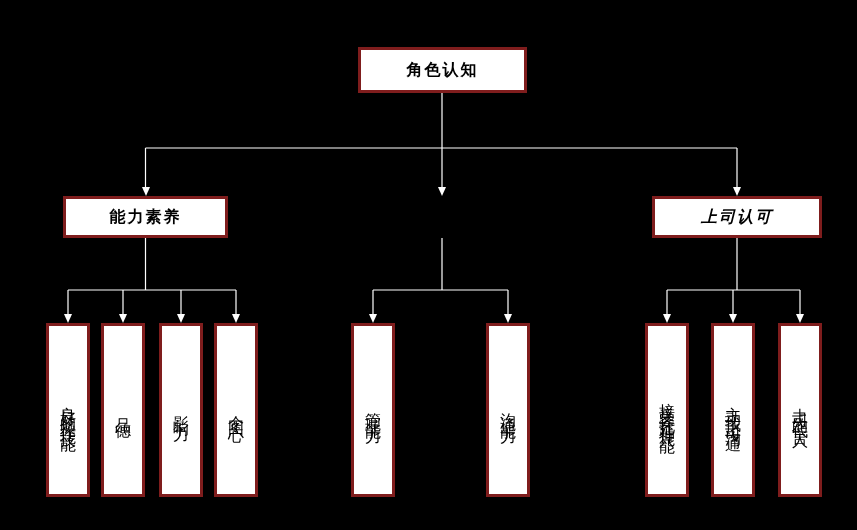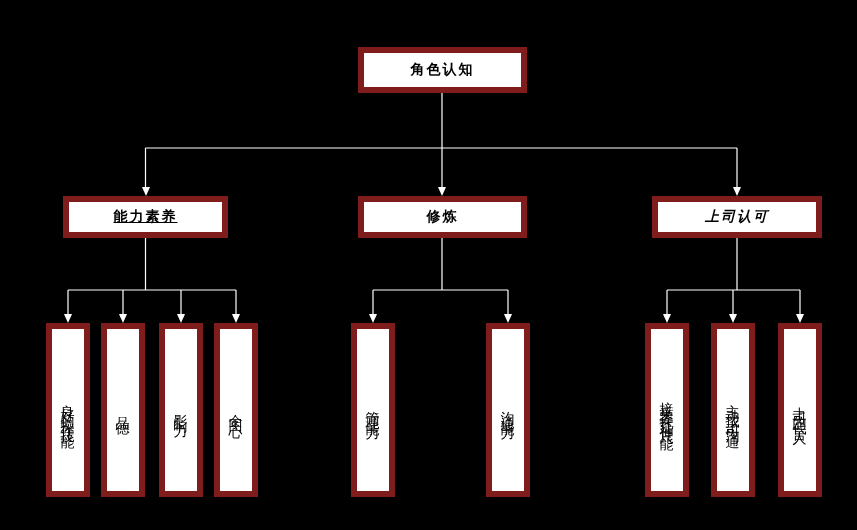--- a/index.html
+++ b/index.html
@@ -32,26 +32,26 @@
     fill: none;
   }
   .connector polygon {
     fill: var(--line);
     stroke: none;
   }
   .node {
     position: absolute;
     background: var(--box-fill);
     color: var(--box-text);
-    border: 6px solid #7f1d1d;
+    border: 3px solid #7f1d1d;
     box-sizing: border-box;
     display: flex;
     align-items: center;
     justify-content: center;
-    font-size: 14px;
+    font-size: 16px;
     letter-spacing: 2px;
   }
   .node.root, .node.l2 {
     font-weight: 600;
   }
   .node.leaf {
     font-weight: 400;
     letter-spacing: 0;
   }
   .vtext {
@@ -85,22 +85,21 @@
     <polygon points="504,314 512,314 508,323"></polygon>
 
     <path d="M737 238 V290 M667 290 H800 M667 290 V317 M733 290 V317 M800 290 V317"></path>
     <polygon points="663,314 671,314 667,323"></polygon>
     <polygon points="729,314 737,314 733,323"></polygon>
     <polygon points="796,314 804,314 800,323"></polygon>
   </svg>
 
   <div class="node root" style="left:358px; top:47px; width:169px; height:46px;">角色认知</div>
 
-  <div class="node l2" style="left:63px; top:196px; width:165px; height:42px;text-decoration:underline;">能力素养</div>
-  <div class="node l2" style="left:358px; top:196px; width:169px; height:42px;">修炼</div>
+  <div class="node l2" style="left:63px; top:196px; width:165px; height:42px;">能力素养</div>
   <div class="node l2" style="left:652px; top:196px; width:170px; height:42px;font-style:italic;">上司认可</div>
 
   <div class="node leaf" style="left:46px; top:323px; width:44px; height:174px;">
     <span class="vtext">良好的操作技能</span>
   </div>
   <div class="node leaf" style="left:101px; top:323px; width:44px; height:174px;">
     <span class="vtext">品德</span>
   </div>
   <div class="node leaf" style="left:159px; top:323px; width:44px; height:174px;">
     <span class="vtext">影响力</span>

